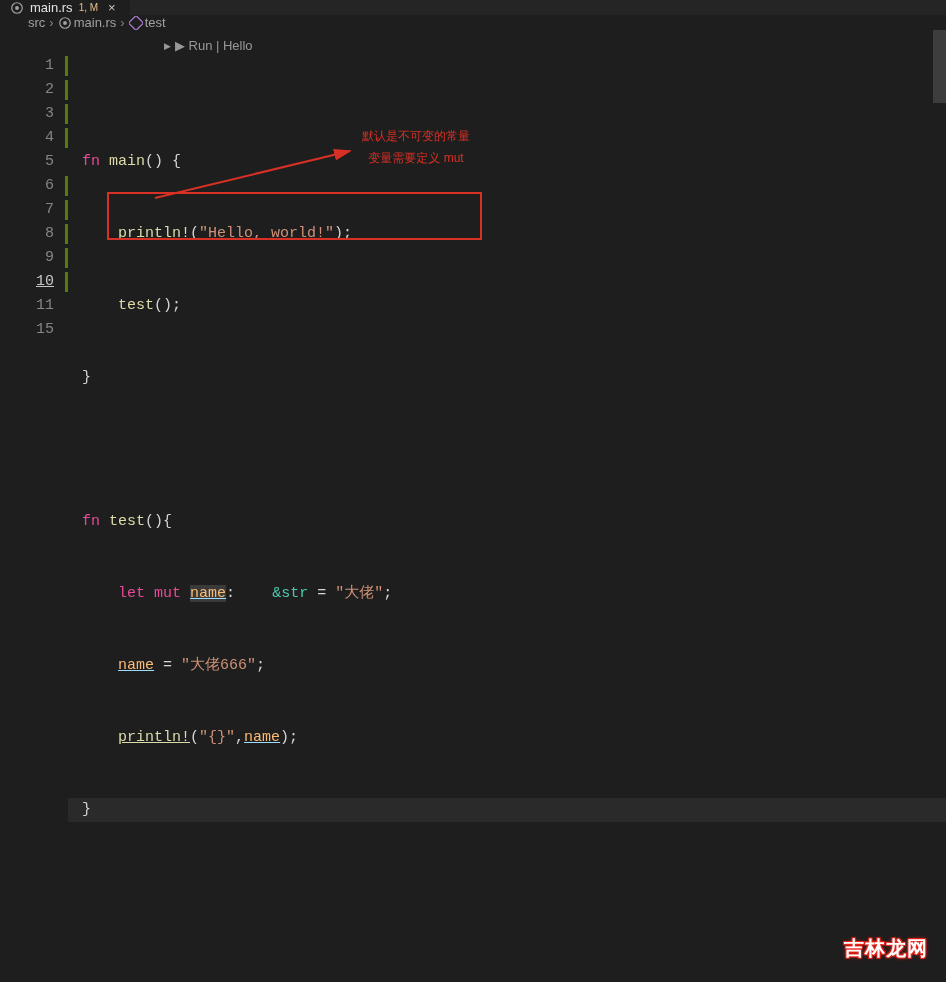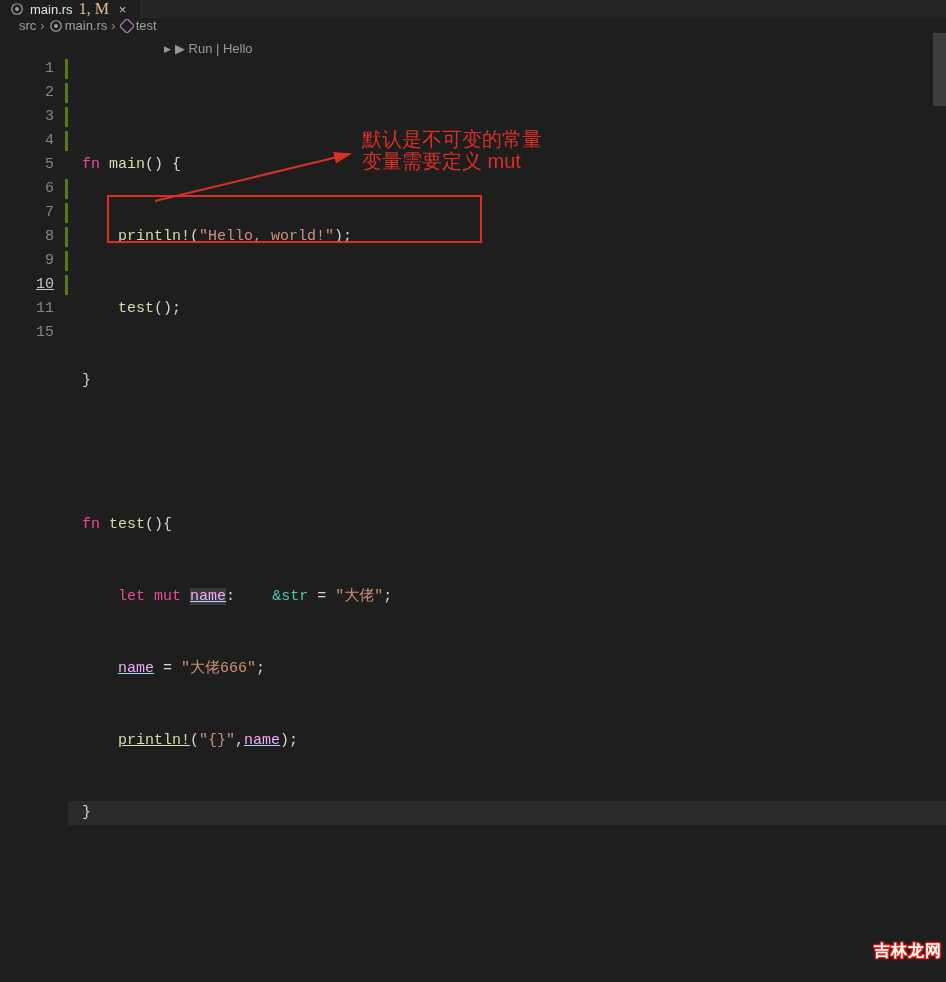--- a/index.html
+++ b/index.html
@@ -25,27 +25,27 @@
     align-items: center;
     padding: 0 10px;
     height: 100%;
     background: #1e1e1e;
     gap: 6px;
     font-family: "Segoe UI", sans-serif;
     font-size: 13px;
   }
   .tab .file-icon { width: 14px; height: 14px; }
   .tab-name { color: #e2e2e2; }
-  .tab-status { color: #e2c08d; font-size: 16px; font-family: Liberation Serif, serif; }
+  .tab-status { color: #e2c08d; font-size: 10px; }
   .tab-close { color: #c5c5c5; padding: 0 4px; cursor: pointer; }
   .breadcrumb {
     height: 24px;
     display: flex;
     align-items: center;
-    padding-left: 19px;
+    padding-left: 28px;
     font-family: "Segoe UI", sans-serif;
     font-size: 13px;
     gap: 2px;
     color: #a0a0a0;
   }
   .breadcrumb .chev { color: #888; margin: 0 2px; }
   .breadcrumb .sym-icon { width: 14px; height: 14px; }
   .editor-container {
     flex: 1;
     position: relative;
@@ -88,54 +88,55 @@
     display: flex;
     align-items: center;
     gap: 4px;
   }
   .codelens .play { font-size: 9px; }
   
   .kw { color: #ec4899; }
   .fn-name { color: #dcdcaa; }
   .str { color: #ce9178; }
   .type { color: #4ec9b0; margin-left: 28px; }
-  .var { color: #f0abfc; }
+  .var { color: #fdba74; }
   .punc { color: #d4d4d4; }
   .underl { text-decoration: underline; text-decoration-style: solid; text-decoration-color: #9cdcfe; }
   .underl-fn { text-decoration: underline; text-decoration-style: solid; text-decoration-color: #dcdcaa; }
   .hl-line { background: #2a2a2a; }
   
   .annotation-box {
     position: absolute;
     border: 2px solid #d93025;
     pointer-events: none;
   }
   .editor-box { top: 162px; left: 107px; width: 375px; height: 48px; }
   .annotation-text {
     position: absolute;
     top: 95px;
     left: 362px;
     color: #d93025;
-    font-size: 20px;
+    font-size: 12px;
     font-family: "Microsoft YaHei", sans-serif;
     line-height: 22px;
     pointer-events: none;
+    text-align: center;
   }
   .arrow {
     position: absolute;
     top: 118px;
     left: 150px;
     pointer-events: none;
   }
   .watermark {
     position: absolute;
-    right: 4px;
+    right: 18px;
     bottom: 20px;
     font-family: "Microsoft YaHei", sans-serif;
-    font-size: 16px;
+    font-size: 20px;
     font-weight: bold;
     color: #fff;
     text-shadow: 0 0 4px #e8231a, 1px 1px 0 #e8231a, -1px -1px 0 #e8231a, 1px -1px 0 #e8231a, -1px 1px 0 #e8231a;
     letter-spacing: 1px;
     text-align: right;
   }
   .scroll-handle {
     position: absolute;
     top: 0; right: 0;
     width: 13px; height: 73px;

